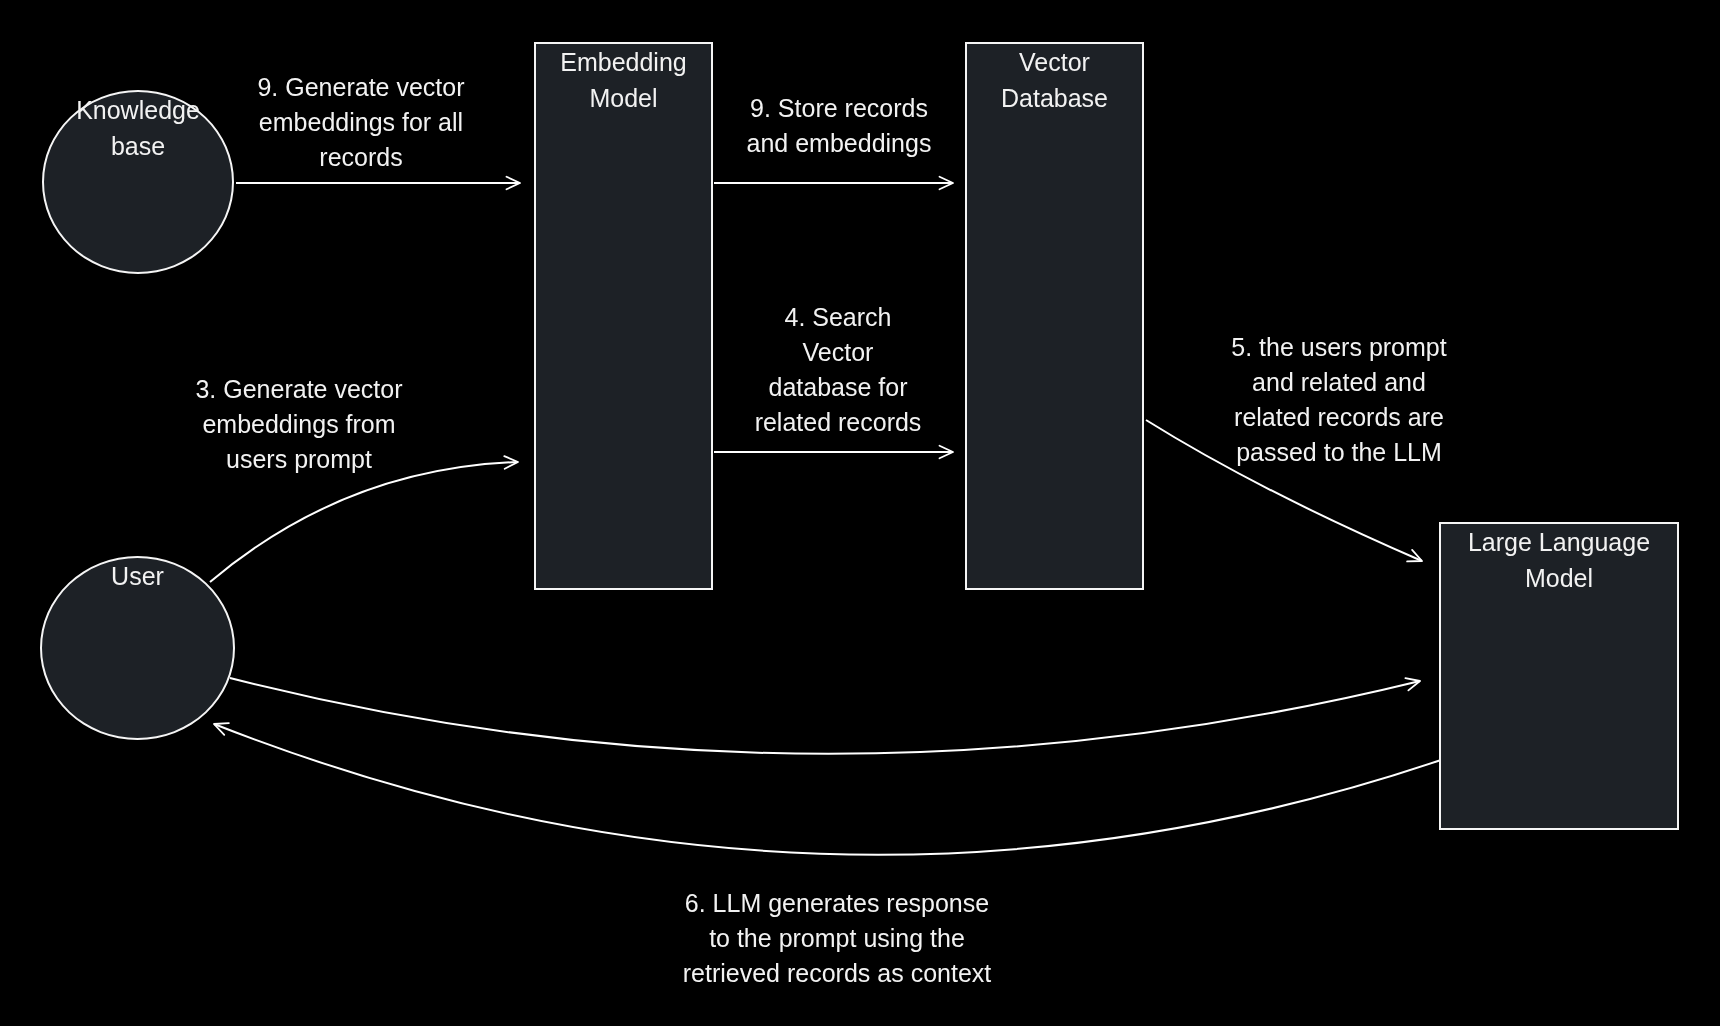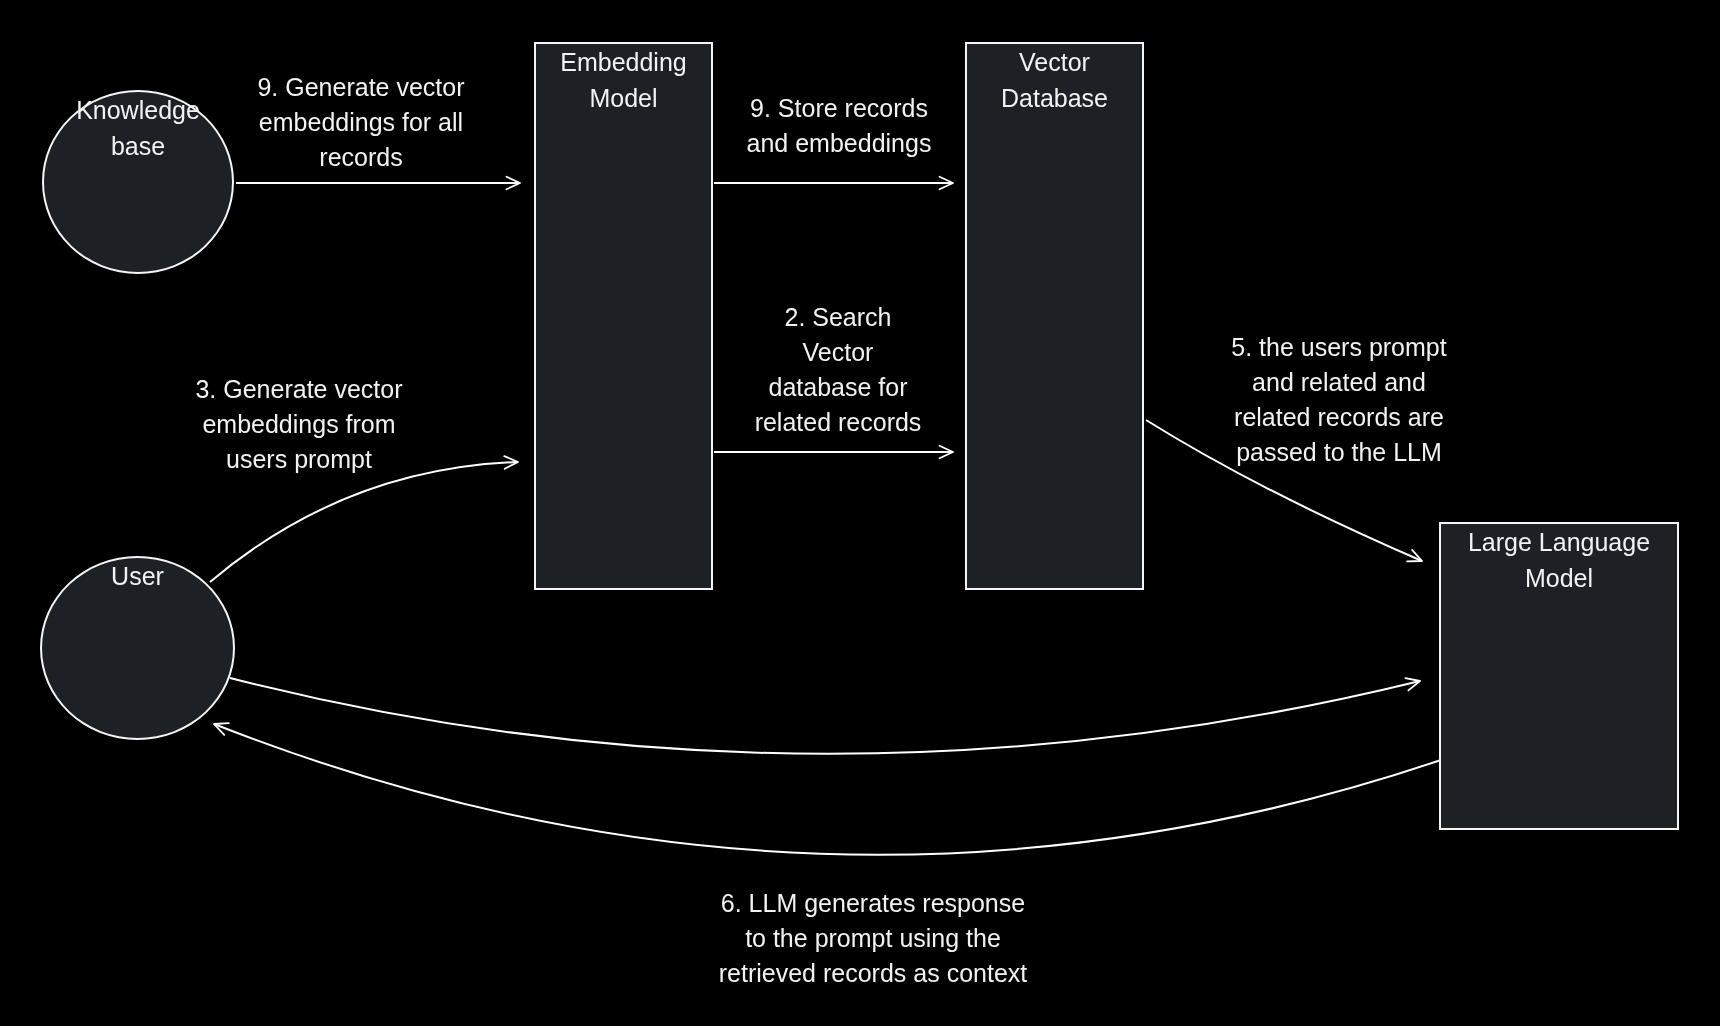--- a/index.html
+++ b/index.html
@@ -90,27 +90,27 @@
 embeddings for all
 records</div>
 
   <div class="edge-label" style="left:839px;top:91px;">9. Store records
 and embeddings</div>
 
   <div class="edge-label" style="left:299px;top:372px;">3. Generate vector
 embeddings from
 users prompt</div>
 
-  <div class="edge-label" style="left:838px;top:300px;">2. Search
+  <div class="edge-label" style="left:838px;top:300px;">4. Search
 Vector
 database for
 related records</div>
 
   <div class="edge-label" style="left:1339px;top:330px;">5. the users prompt
 and related and
 related records are
 passed to the LLM</div>
 
-  <div class="edge-label" style="left:837px;top:886px;margin-left:36px;">6. LLM generates response
+  <div class="edge-label" style="left:837px;top:886px;">6. LLM generates response
 to the prompt using the
 retrieved records as context</div>
 
 </div>
 
 </body></html>

